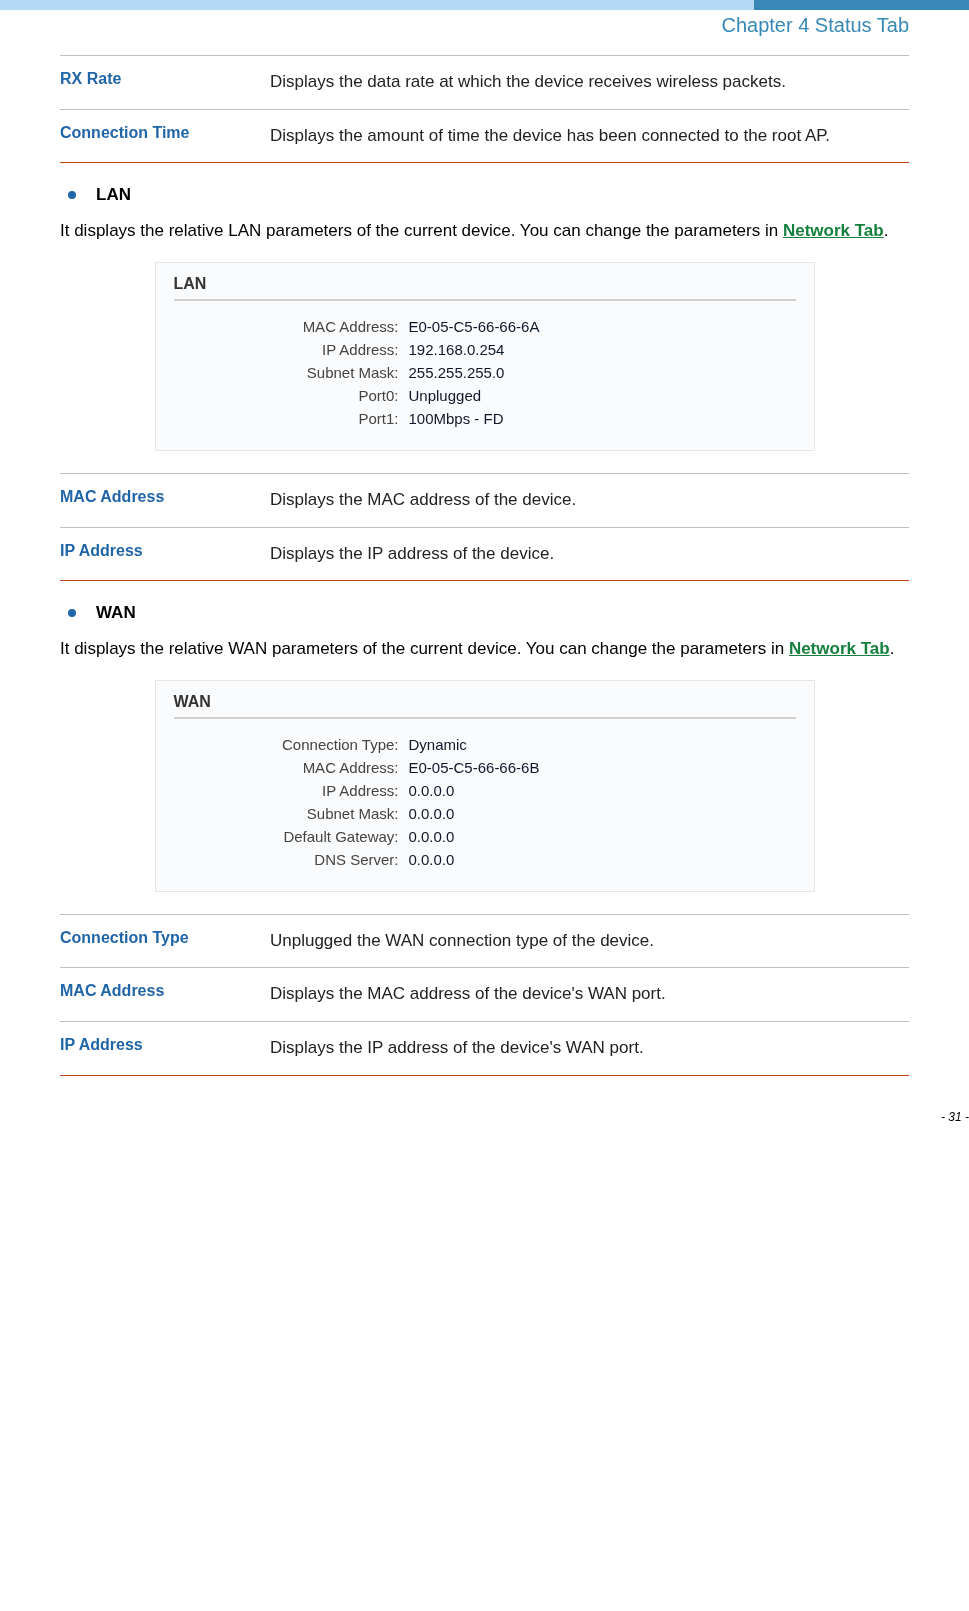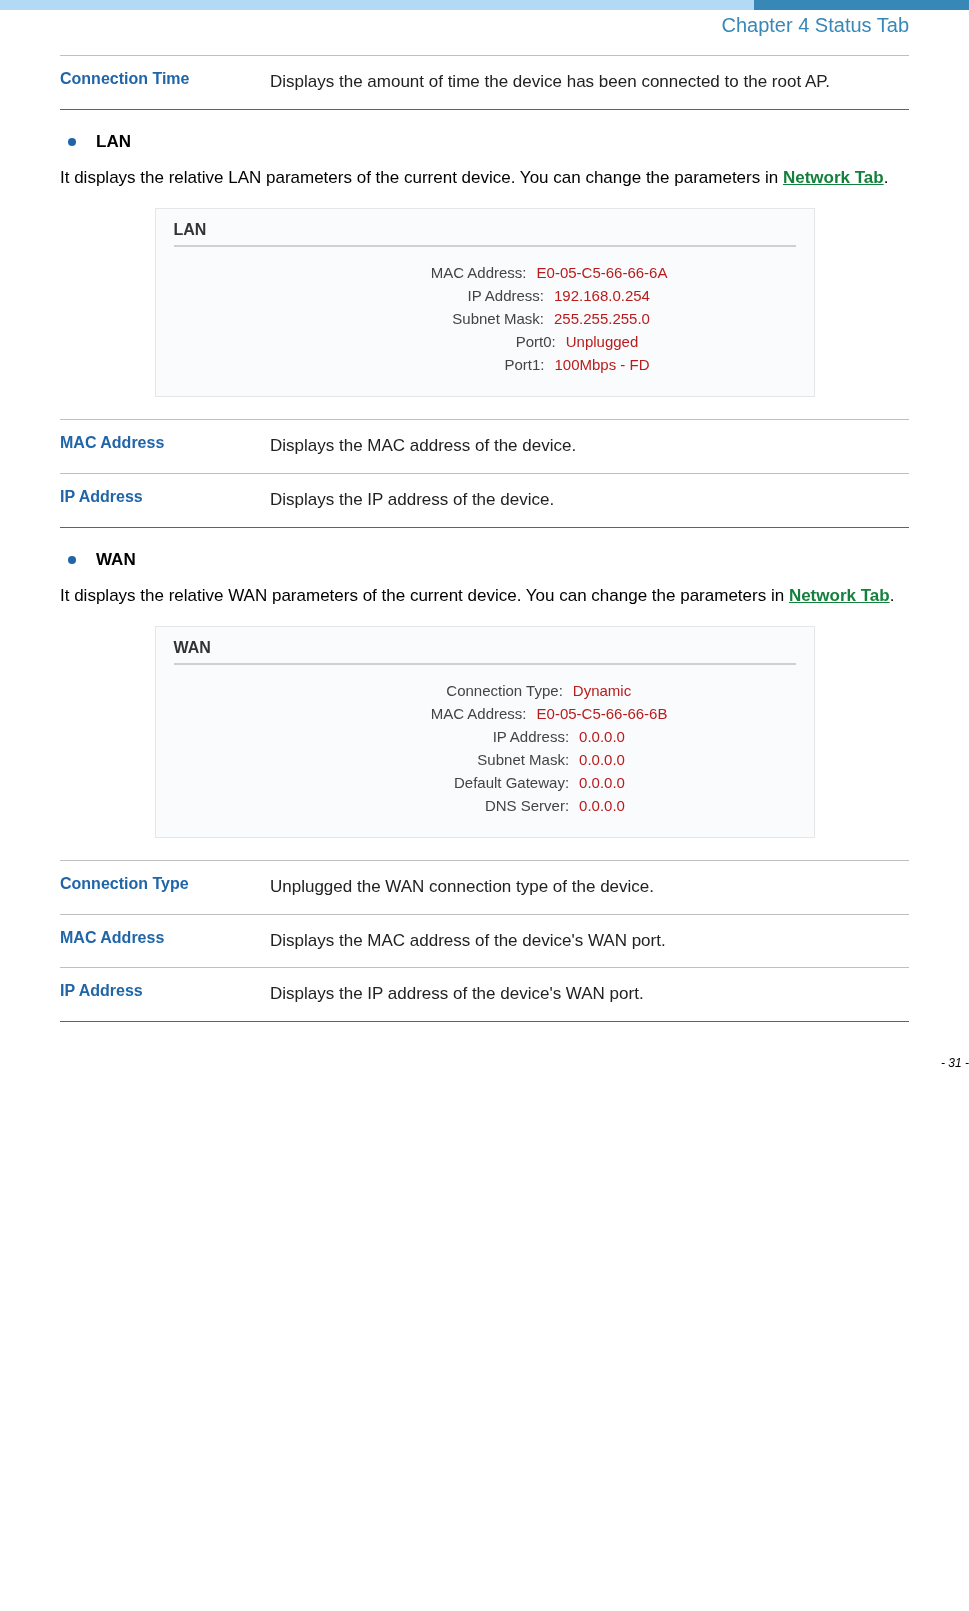--- a/index.html
+++ b/index.html
@@ -58,35 +58,39 @@
       color: #555;
     }
     .panel-title {
       font-weight: bold;
       font-size: 16px;
       color: #333;
       border-bottom: 2px solid #d0d0d0;
       padding-bottom: 6px;
       margin-bottom: 14px;
     }
-    .panel-row { display: flex; padding: 3px 0; font-size: 15px; justify-content: center; }
+    .panel-row { display: flex; padding: 3px 0; font-size: 15px; }
     .panel-label { width: 235px; text-align: right; padding-right: 10px; color: #444; }
-    .panel-value { color: #b91c1c; }
+    .panel-value { color: #0f172a; }
     .page-num { text-align: right; padding: 34px 0 20px 0; font-size: 12px; font-style: italic; }
   </style>
 </head>
 <body>
 
 <div class="header-bar"></div>
 <div class="chapter-title">Chapter 4 Status Tab</div>
 
 <div class="content">
 
   <table class="def-table">
     <tbody>
+        <tr>
+      <td class="def-term">RX Rate</td>
+      <td class="def-desc">Displays the data rate at which the device receives wireless packets.</td>
+    </tr>
     <tr>
       <td class="def-term">Connection Time</td>
       <td class="def-desc">Displays the amount of time the device has been connected to the root AP.</td>
     </tr>
   </tbody>
     </table>
 
   <div class="section-head">
     <span class="bullet"></span>
     <span class="label">LAN</span>

